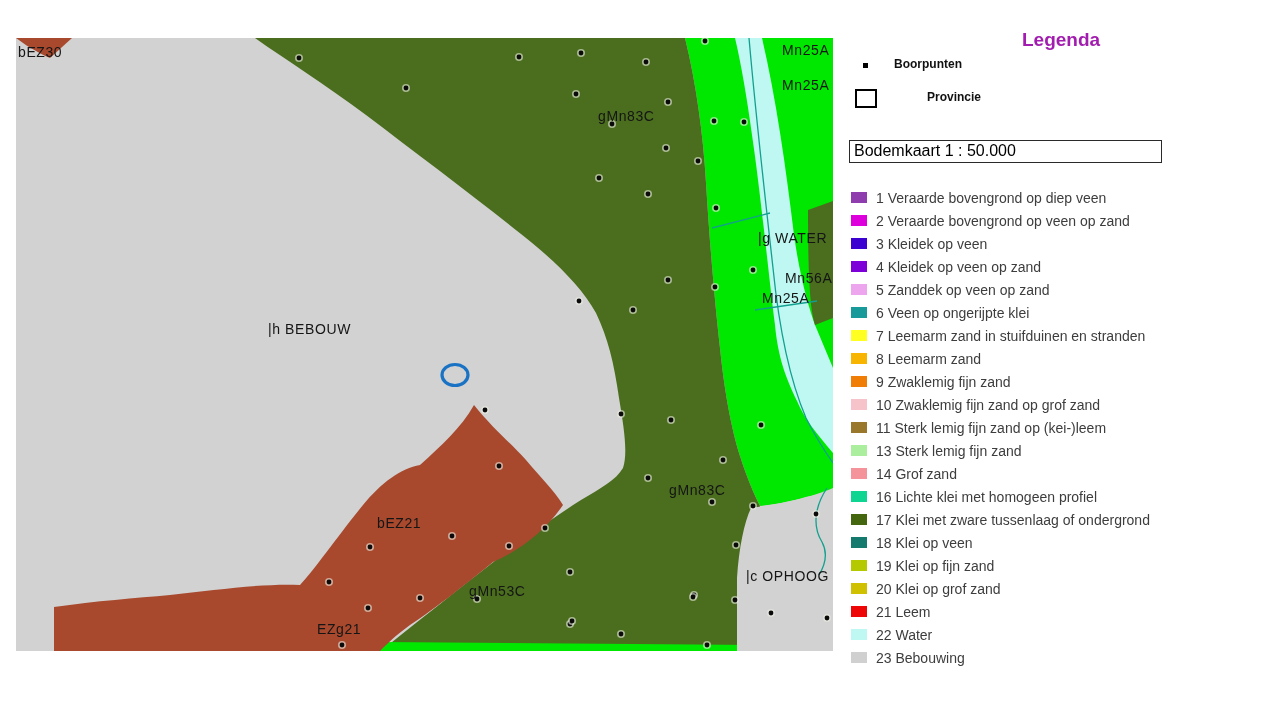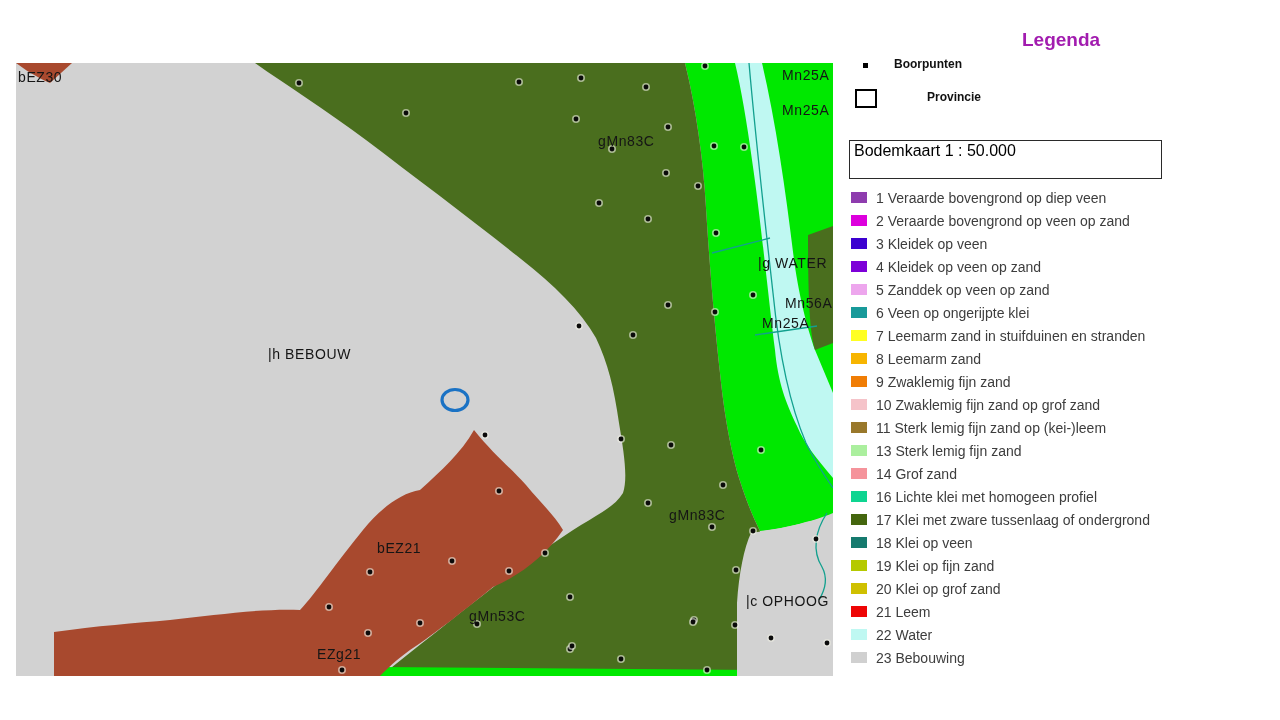--- a/index.html
+++ b/index.html
@@ -5,21 +5,21 @@
   html, body {
     margin: 0; padding: 0;
     width: 1280px; height: 720px;
     background: #ffffff;
     font-family: "Liberation Sans", sans-serif;
     overflow: hidden;
     position: relative;
   }
   .map-wrap {
     position: absolute;
-    left: 16px; top: 63px;
+    left: 16px; top: 38px;
     width: 817px; height: 613px;
   }
   .map-wrap svg { display: block; }
 
   .map-label {
     font-family: "Liberation Sans", sans-serif;
     font-size: 14px;
     letter-spacing: 0.6px;
     fill: #151515;
   }
@@ -54,21 +54,21 @@
     width: 18px; height: 15px;
     background: #fff; border: 2px solid #000;
   }
   .row-provincie .sym-label { position: absolute; left: 35px; top: 3px; margin-left: 43px; }
 
   .layer-title-box {
     position: absolute;
     left: 0; top: 116px;
     width: 307px; height: 20px;
     border: 1px solid #2a2a2a;
-    padding: 1px 0 16px 4px;
+    padding: 1px 0 0 4px;
     font-size: 16px;
     color: #000;
     background: #fff;
     white-space: nowrap;
   }
   .class-list {
     position: absolute;
     left: 0; top: 143px;
     width: 330px;
     margin-top: 19px;

